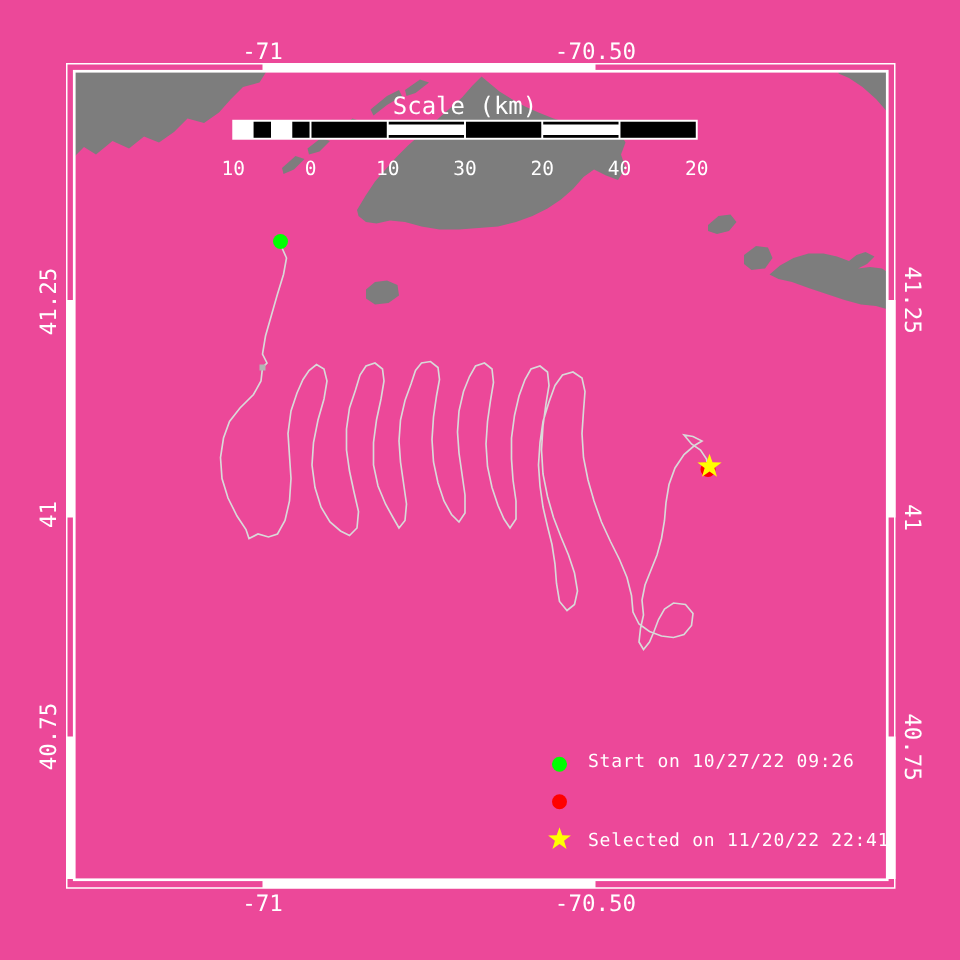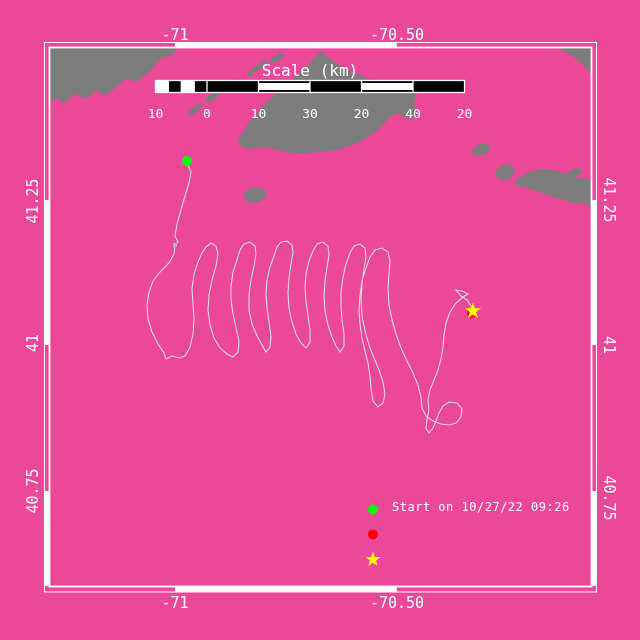--- a/index.html
+++ b/index.html
@@ -75,13 +75,14 @@
   <span class="lbl sct" style="left: 310px; top: 71px; transform: translate(-50%, -50%);">Scale (km)</span>
   <span class="lbl sc" style="left: 155.5px; top: 113px; transform: translate(-50%, -50%);">10</span>
   <span class="lbl sc" style="left: 207px; top: 113px; transform: translate(-50%, -50%);">0</span>
   <span class="lbl sc" style="left: 258.5px; top: 113px; transform: translate(-50%, -50%);">10</span>
   <span class="lbl sc" style="left: 310px; top: 113px; transform: translate(-50%, -50%);">30</span>
   <span class="lbl sc" style="left: 361.5px; top: 113px; transform: translate(-50%, -50%);">20</span>
   <span class="lbl sc" style="left: 413px; top: 113px; transform: translate(-50%, -50%);">40</span>
   <span class="lbl sc" style="left: 464.5px; top: 113px; transform: translate(-50%, -50%);">20</span>
 
   <span class="lbl lg" style="left: 392px; top: 495px; transform: translate(0px, -50%); margin-top: 12px;">Start on 10/27/22 09:26</span>
+  <span class="lbl lg" style="left: 392px; top: 559.5px; transform: translate(0px, -50%);">Selected on 11/20/22 22:41</span>
 </div>
 
 </body></html>

